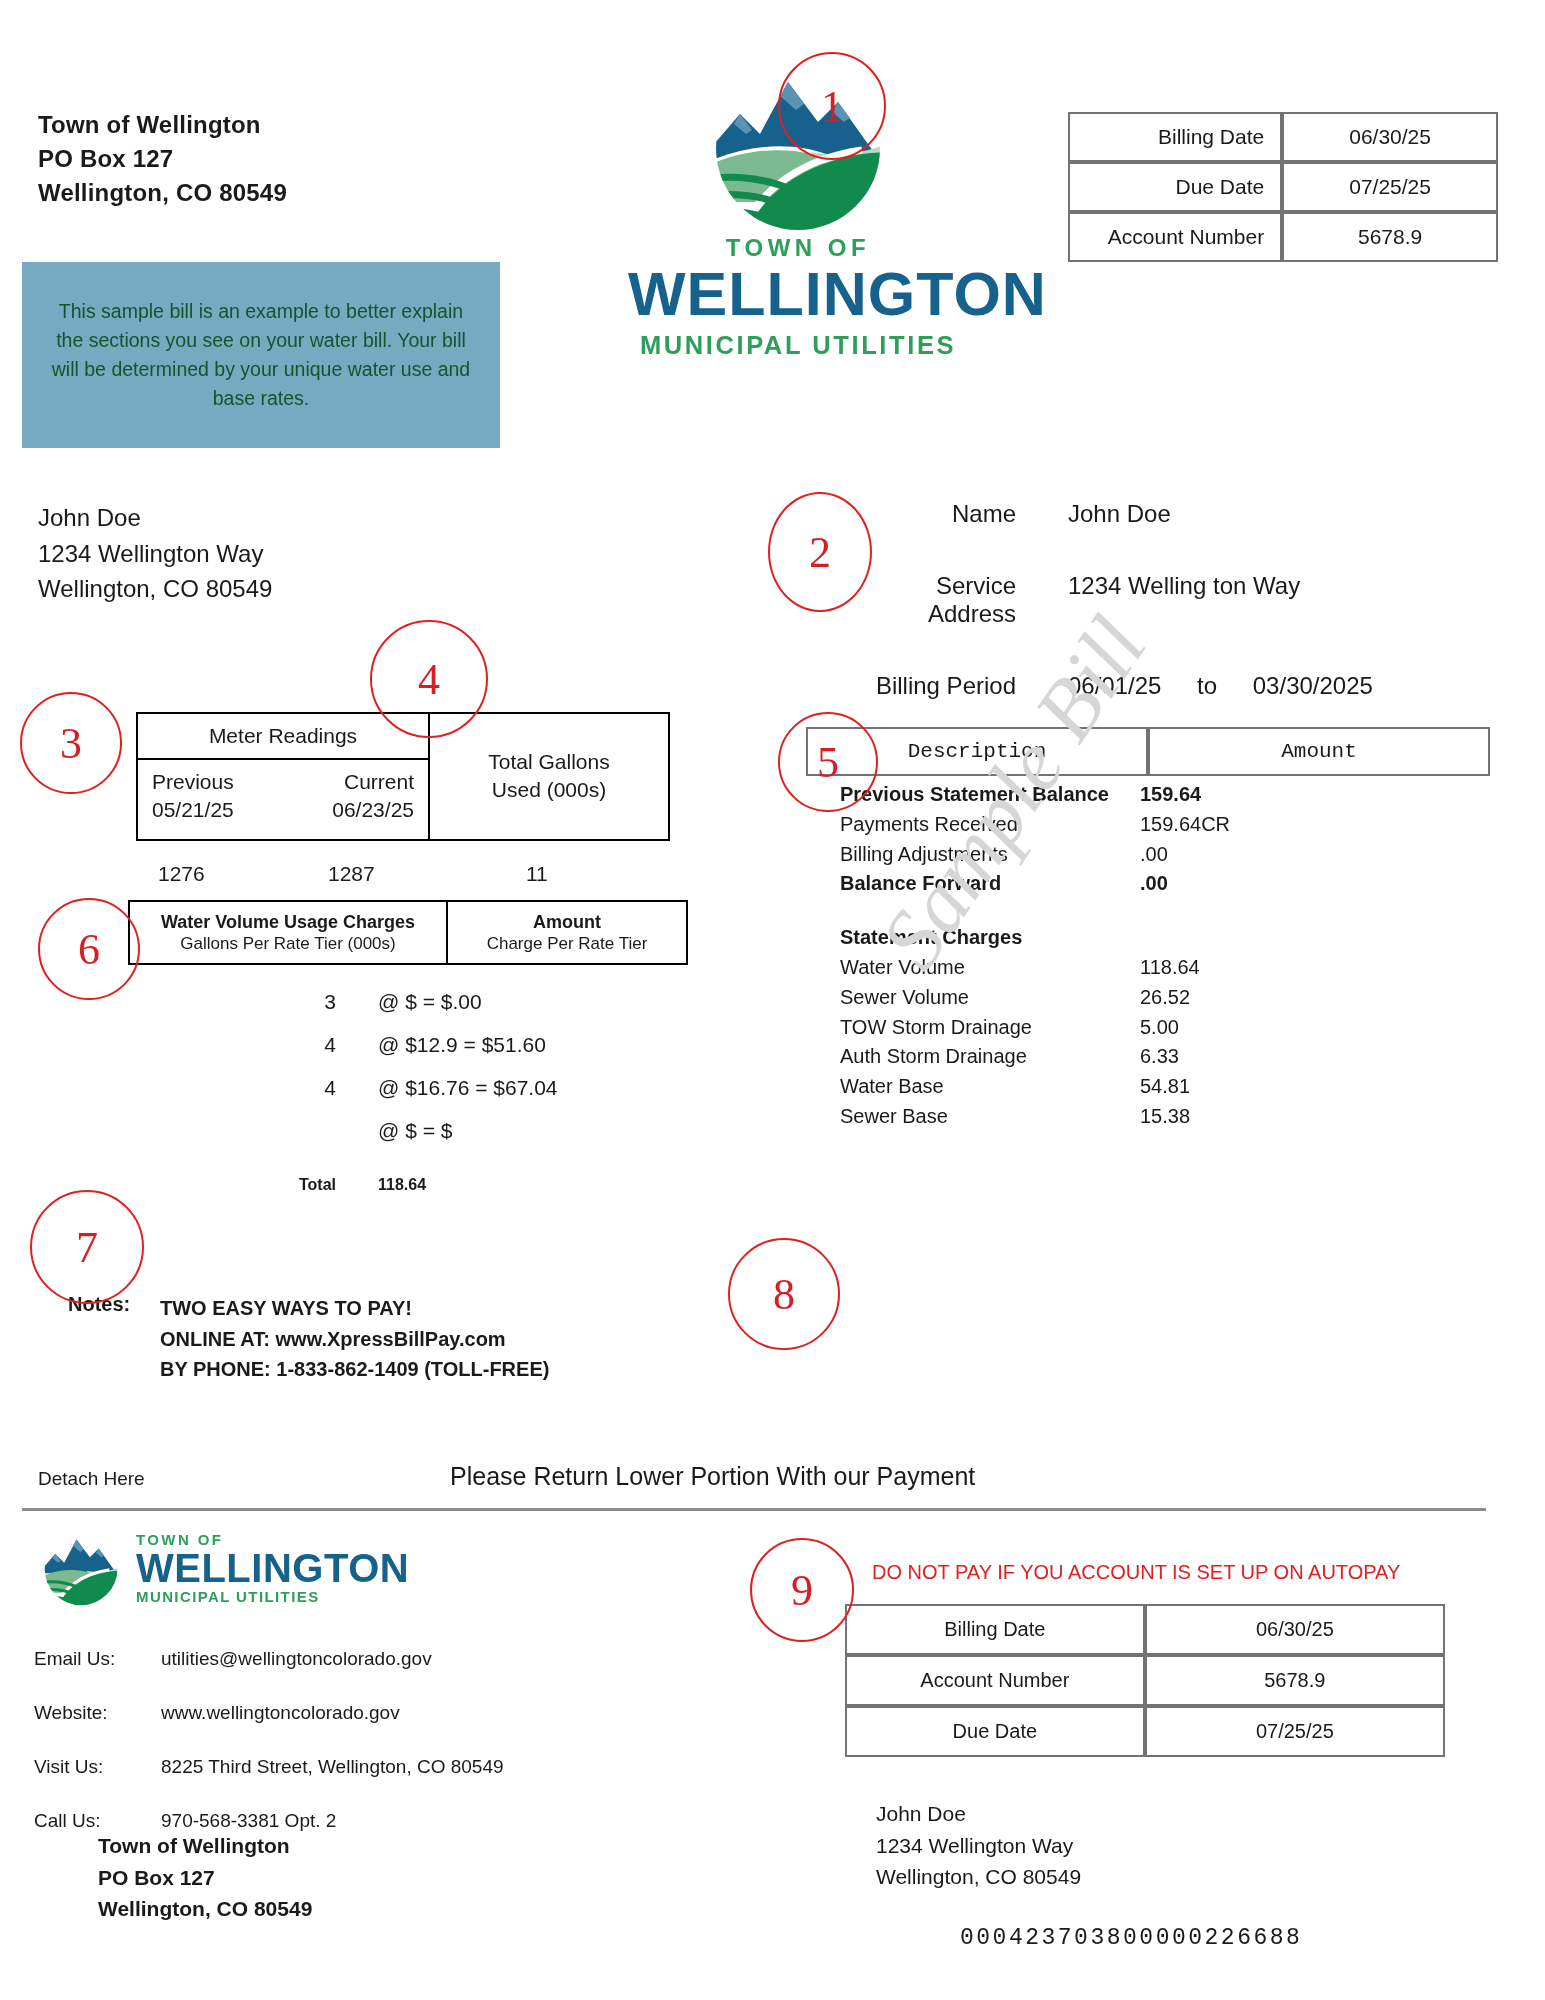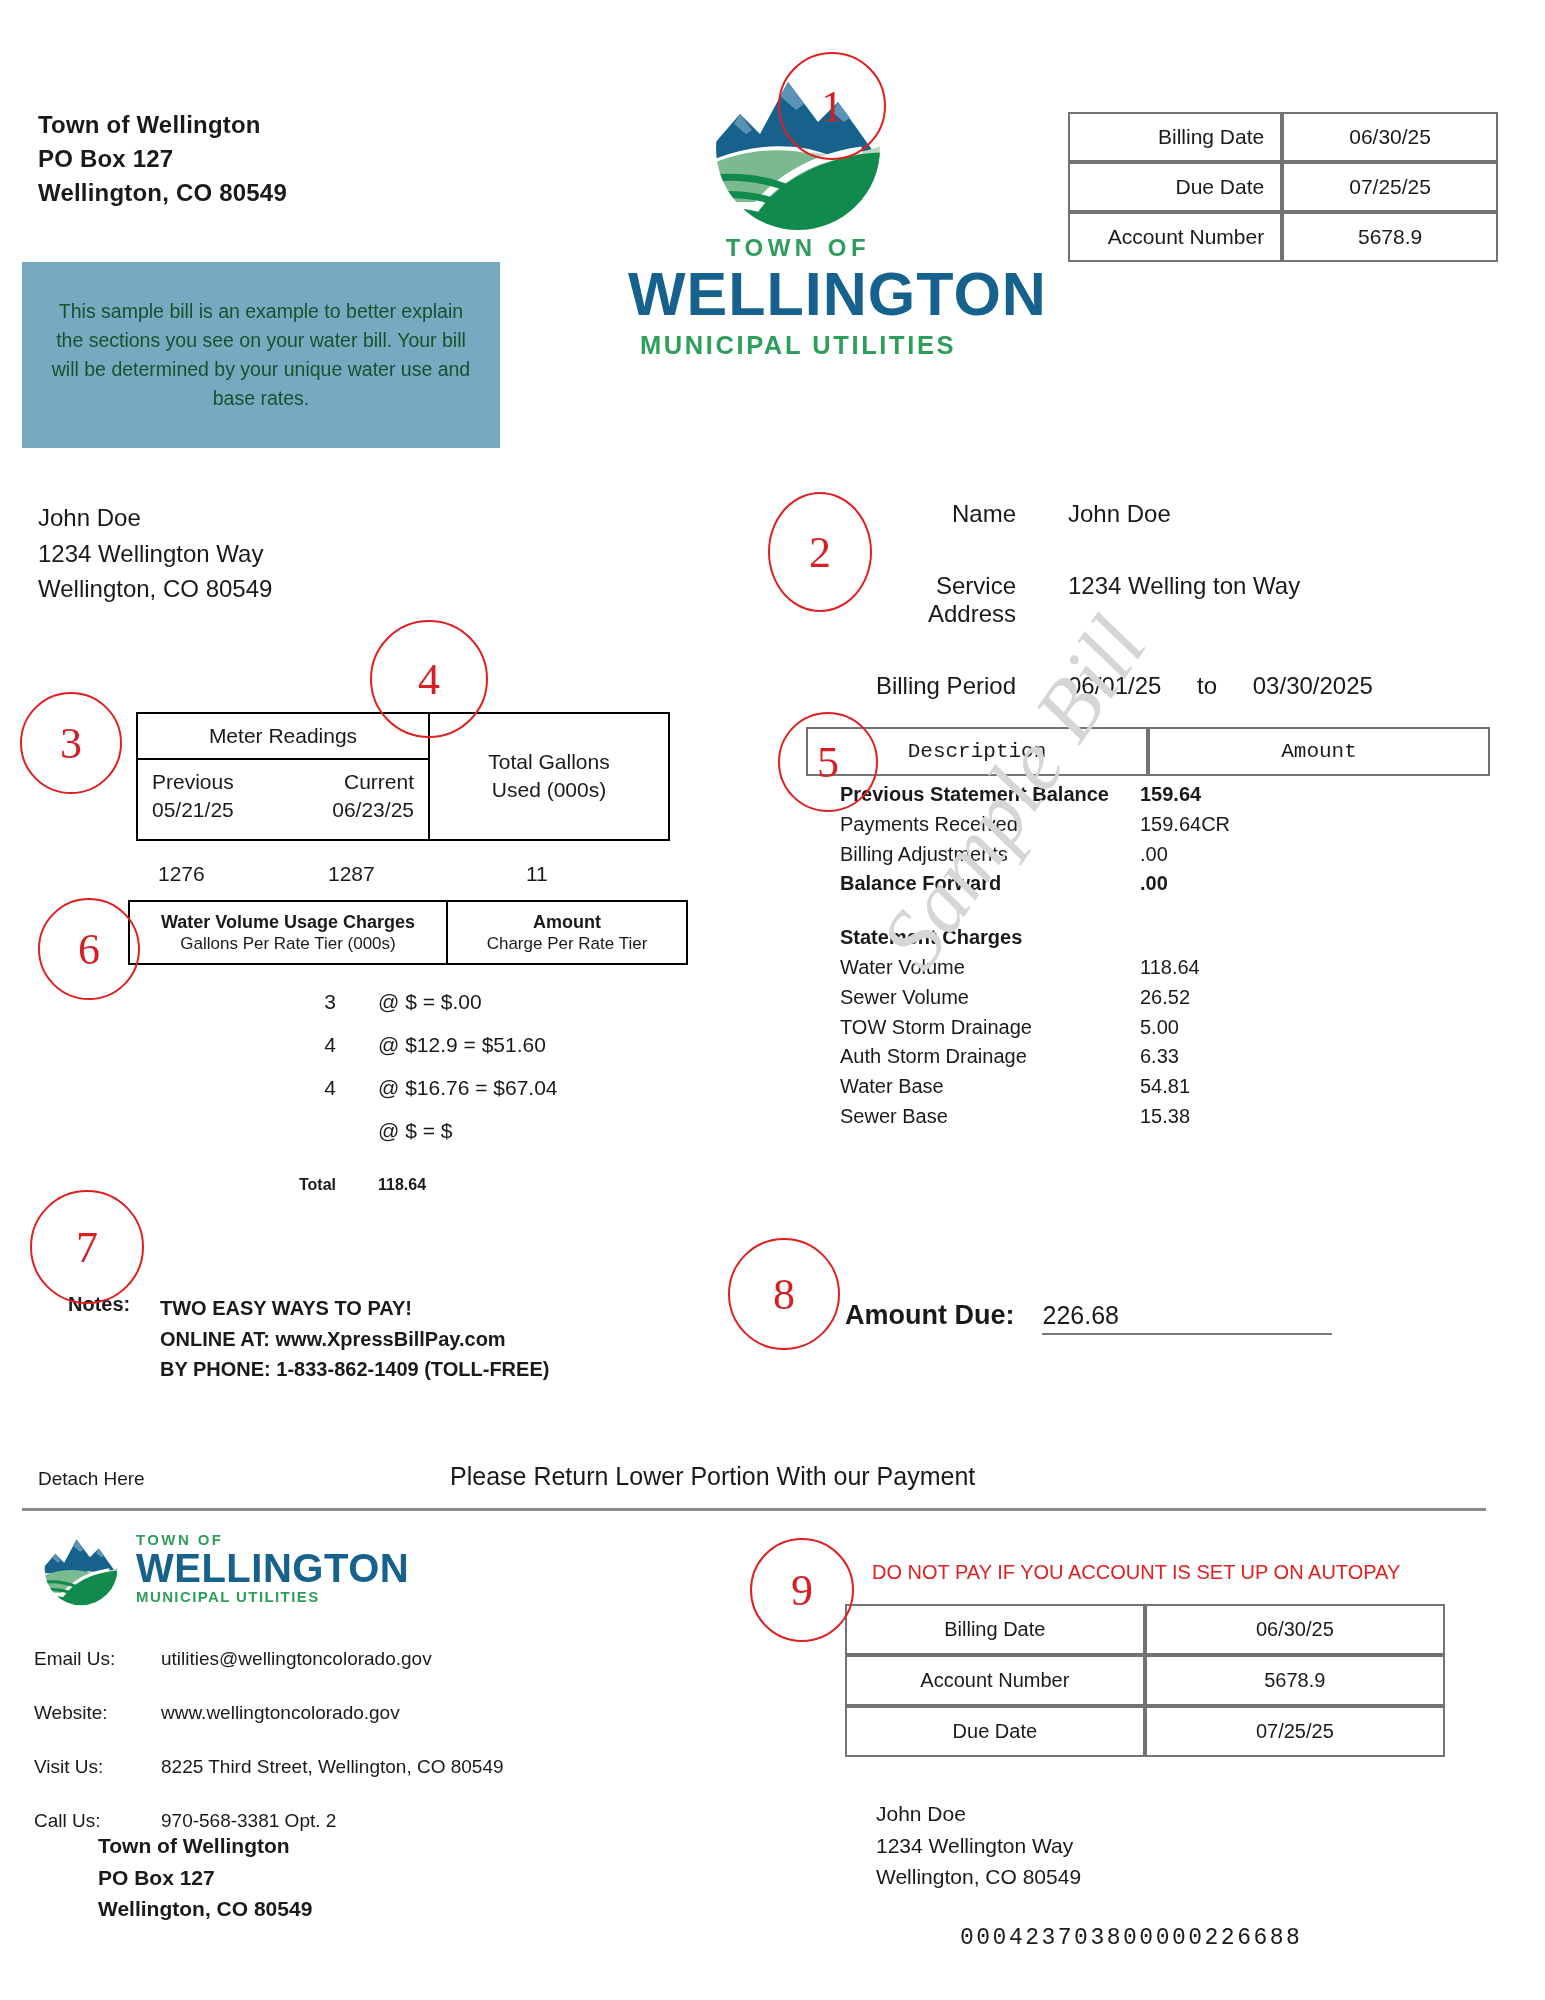--- a/index.html
+++ b/index.html
@@ -496,24 +496,20 @@
     <div class="notes-lbl">Notes:</div>
     <div class="notes-lines">
       <div>TWO EASY WAYS TO PAY!</div>
       <div>ONLINE AT: www.XpressBillPay.com</div>
       <div>BY PHONE: 1-833-862-1409 (TOLL-FREE)</div>
     </div>
   </div>
 
   <div class="circle-num" style="left:728px; top:1238px; width:108px; height:108px;">8</div>
 
-  <div class="amt-due">
-    <div class="amt-due-lbl">Amount Due:</div>
-    <div class="amt-due-val">226.68</div>
-  </div>
 
   <div class="detach-lbl">Detach Here</div>
   <div class="detach-ctr">Please Return Lower Portion With our Payment</div>
   <div class="detach-rule"></div>
 
   <div class="logo-foot">
     <div class="lf-row">
       <svg class="lf-mark" viewBox="0 0 212 168">
         <defs>
           <clipPath id="circClip2">

